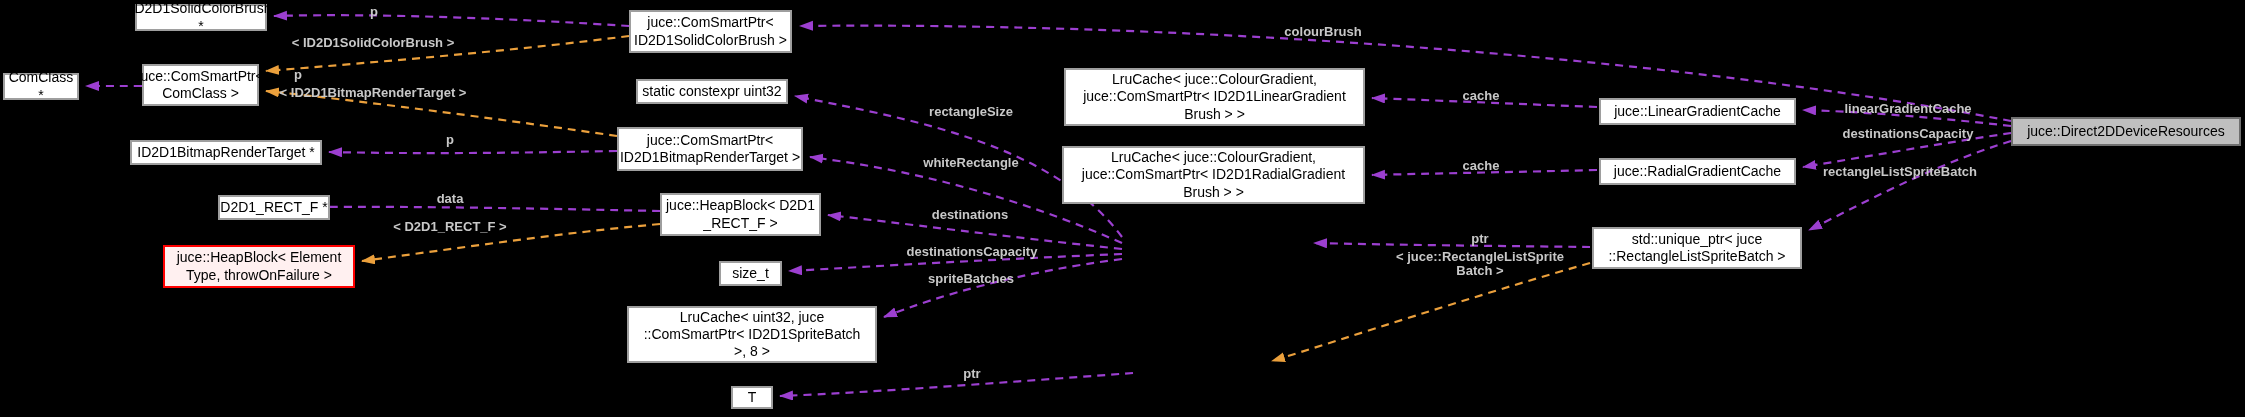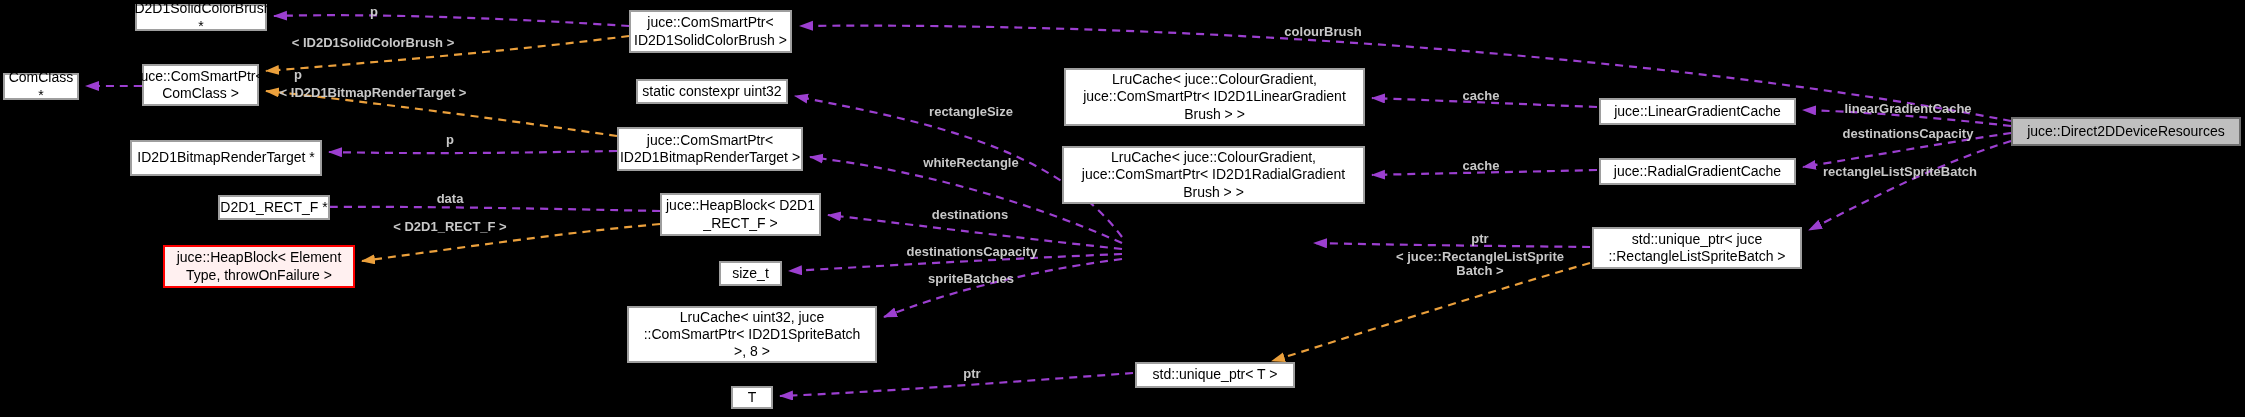--- a/index.html
+++ b/index.html
@@ -59,21 +59,21 @@
       <path d="M 617,136 C 520,122 380,103 266,91" marker-end="url(#arrow-orange)"></path>
       <path d="M 660,224 C 560,233 460,248 362,261" marker-end="url(#arrow-orange)"></path>
       <path d="M 1590,263 C 1470,297 1350,337 1272,361" marker-end="url(#arrow-orange)"></path>
     </g>
   </svg>
 
   <div class="node" style="left:135px;top:4px;width:132px;height:27px;"><span>ID2D1SolidColorBrush *</span></div>
   <div class="node" style="left:3px;top:73px;width:76px;height:27px;"><span>ComClass *</span></div>
   <div class="node" style="left:142px;top:64px;width:117px;height:42px;"><span>juce::ComSmartPtr&lt;
 ComClass &gt;</span></div>
-  <div class="node" style="left:130px;top:140px;width:192px;height:36px;"><span>ID2D1BitmapRenderTarget *</span></div>
+  <div class="node" style="left:130px;top:140px;width:192px;height:25px;"><span>ID2D1BitmapRenderTarget *</span></div>
   <div class="node" style="left:192px;top:195px;width:112px;height:25px;margin-left:26px;"><span>D2D1_RECT_F *</span></div>
   <div class="node highlight" style="left:163px;top:245px;width:192px;height:43px;"><span>juce::HeapBlock&lt; Element
 Type, throwOnFailure &gt;</span></div>
 
   <div class="node" style="left:629px;top:10px;width:163px;height:43px;"><span>juce::ComSmartPtr&lt;
 ID2D1SolidColorBrush &gt;</span></div>
   <div class="node" style="left:636px;top:79px;width:152px;height:25px;"><span>static constexpr uint32</span></div>
   <div class="node" style="left:617px;top:127px;width:186px;height:44px;"><span>juce::ComSmartPtr&lt;
 ID2D1BitmapRenderTarget &gt;</span></div>
   <div class="node" style="left:660px;top:193px;width:161px;height:43px;"><span>juce::HeapBlock&lt; D2D1
@@ -83,21 +83,20 @@
 ::ComSmartPtr&lt; ID2D1SpriteBatch
 &gt;, 8 &gt;</span></div>
   <div class="node" style="left:731px;top:386px;width:42px;height:23px;"><span>T</span></div>
 
   <div class="node" style="left:1064px;top:68px;width:301px;height:58px;"><span>LruCache&lt; juce::ColourGradient,
 juce::ComSmartPtr&lt; ID2D1LinearGradient
 Brush &gt; &gt;</span></div>
   <div class="node" style="left:1062px;top:146px;width:303px;height:58px;"><span>LruCache&lt; juce::ColourGradient,
 juce::ComSmartPtr&lt; ID2D1RadialGradient
 Brush &gt; &gt;</span></div>
-  <div class="node" style="left:1135px;top:362px;width:160px;height:26px;"><span>std::unique_ptr&lt; T &gt;</span></div>
 
   <div class="node" style="left:1599px;top:158px;width:197px;height:27px;"><span>juce::RadialGradientCache</span></div>
   <div class="node" style="left:1599px;top:98px;width:197px;height:27px;"><span>juce::LinearGradientCache</span></div>
   <div class="node" style="left:1592px;top:227px;width:210px;height:42px;"><span>std::unique_ptr&lt; juce
 ::RectangleListSpriteBatch &gt;</span></div>
 
   <div class="node main" style="left:2011px;top:117px;width:230px;height:29px;"><span>juce::Direct2DDeviceResources</span></div>
 
   <div class="elabel" style="left:374px;top:5px;">p</div>
   <div class="elabel" style="left:373px;top:36px;">&lt; ID2D1SolidColorBrush &gt;</div>

